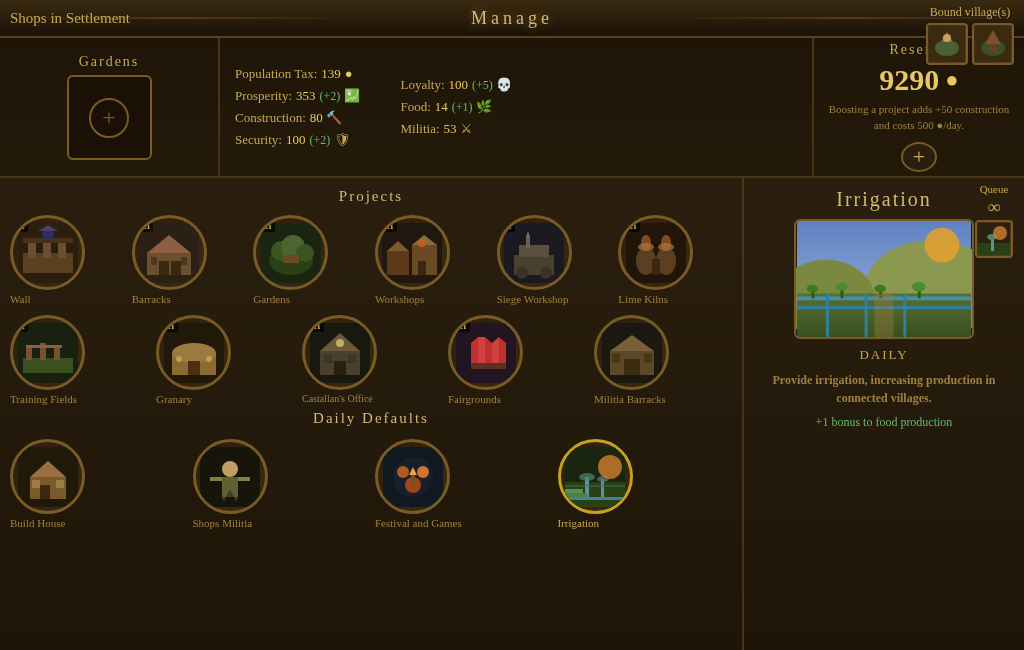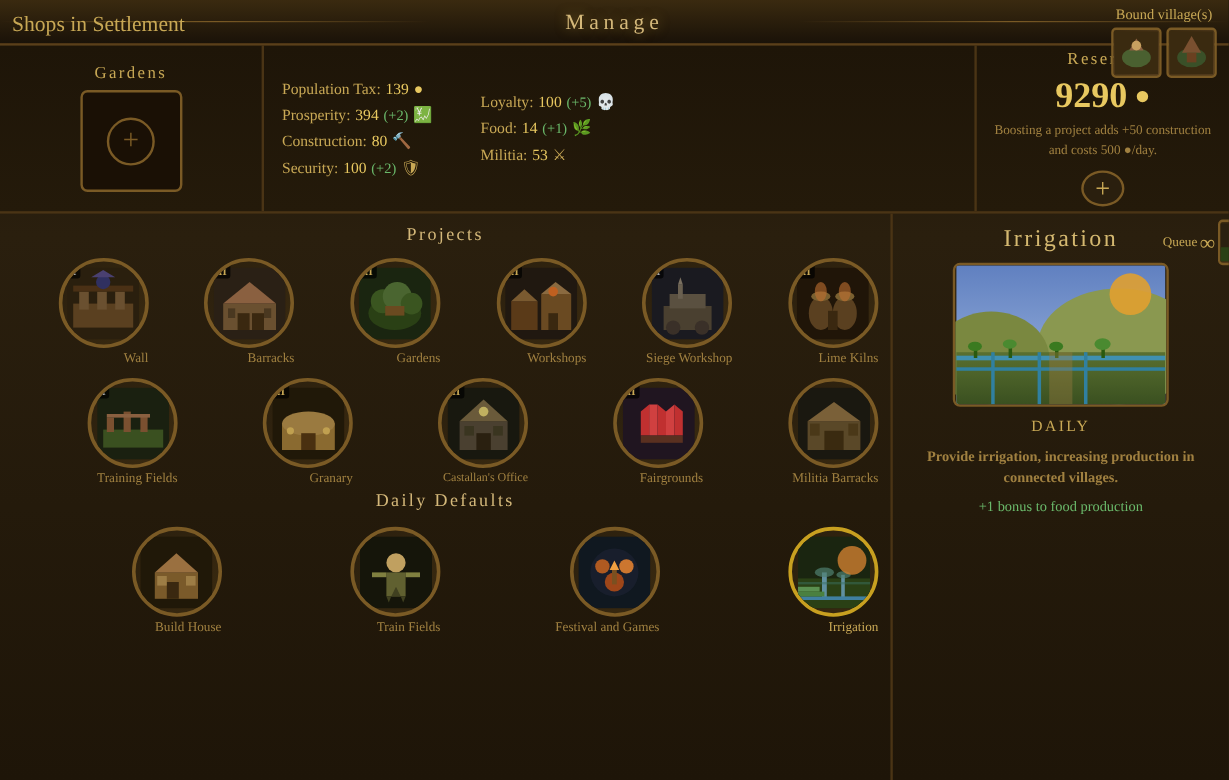--- a/index.html
+++ b/index.html
@@ -50,21 +50,21 @@
       text-shadow: 0 0 10px rgba(200,160,60,0.5);
       z-index: 1;
     }
 
     
     .top-left-label {
       position: absolute;
       top: 10px;
       left: 10px;
       color: #c8a855;
-      font-size: 18px;
+      font-size: 15px;
     }
 
     .top-right-section {
       position: absolute;
       top: 5px;
       right: 10px;
       display: flex;
       flex-direction: column;
       align-items: center;
       gap: 3px;
@@ -242,21 +242,21 @@
     .projects-grid {
       display: grid;
       grid-template-columns: repeat(6, 1fr);
       gap: 8px;
       padding: 5px;
     }
 
     .project-item {
       display: flex;
       flex-direction: column;
-      align-items: flex-end;
+      align-items: flex-start;
       gap: 3px;
       cursor: pointer;
     }
     .project-circle {
       width: 75px;
       height: 75px;
       border-radius: 50%;
       border: 3px solid #7a5a25;
       background: linear-gradient(135deg, #2a1f0e, #3a2a10);
       display: flex;
@@ -350,21 +350,21 @@
       text-align: center;
     }
 
     
     .queue-btn {
       position: absolute;
       top: 5px;
       right: 5px;
       width: 50px;
       display: flex;
-      flex-direction: row;
+      flex-direction: column;
       align-items: center;
       gap: 2px;
     }
     .queue-label {
       font-size: 11px;
       color: #c8a855;
     }
     .queue-inf {
       font-size: 18px;
       color: #c8a855;
@@ -436,21 +436,21 @@
 
       <div class="stats-panel">
         <div class="stats-col">
           <div class="stat-line">
             <span>Population Tax:</span>
             <span style="color:#e8c860;">139</span>
             <span class="coin-dot">●</span>
           </div>
           <div class="stat-line">
             <span>Prosperity:</span>
-            <span style="color:#e8c860;">394</span>
+            <span style="color:#e8c860;">353</span>
             <span class="stat-bonus">(+2)</span>
             <span>💹</span>
           </div>
           <div class="stat-line">
             <span>Construction:</span>
             <span style="color:#e8c860;">80</span>
             <span>🔨</span>
           </div>
           <div class="stat-line">
             <span>Security:</span>
@@ -698,21 +698,21 @@
                 <rect width="60" height="60" fill="#15150a"></rect>
                 <circle cx="30" cy="22" r="8" fill="#c0a060"></circle>
                 <rect x="22" y="30" width="16" height="20" fill="#606030"></rect>
                 <rect x="10" y="30" width="12" height="4" fill="#808040"></rect>
                 <rect x="38" y="30" width="12" height="4" fill="#808040"></rect>
                 <polygon points="26,50 30,42 34,50" fill="#404020"></polygon>
                 <polygon points="22,50 26,50 24,55" fill="#404020"></polygon>
                 <polygon points="38,50 34,50 36,55" fill="#404020"></polygon>
               </svg>
             </div>
-            <span class="project-name">Train Fields</span>
+            <span class="project-name">Shops Militia</span>
           </div>
 
           <div class="project-item">
             <div class="project-circle">
               <svg class="building-svg" viewBox="0 0 60 60" xmlns="http://www.w3.org/2000/svg">
                 <rect width="60" height="60" fill="#101820"></rect>
                 <circle cx="30" cy="30" r="20" fill="#1a2030" opacity="0.8"></circle>
                 <circle cx="20" cy="25" r="6" fill="#c06020" opacity="0.9"></circle>
                 <circle cx="40" cy="25" r="6" fill="#e08030" opacity="0.9"></circle>
                 <circle cx="30" cy="38" r="8" fill="#c05015" opacity="0.8"></circle>

